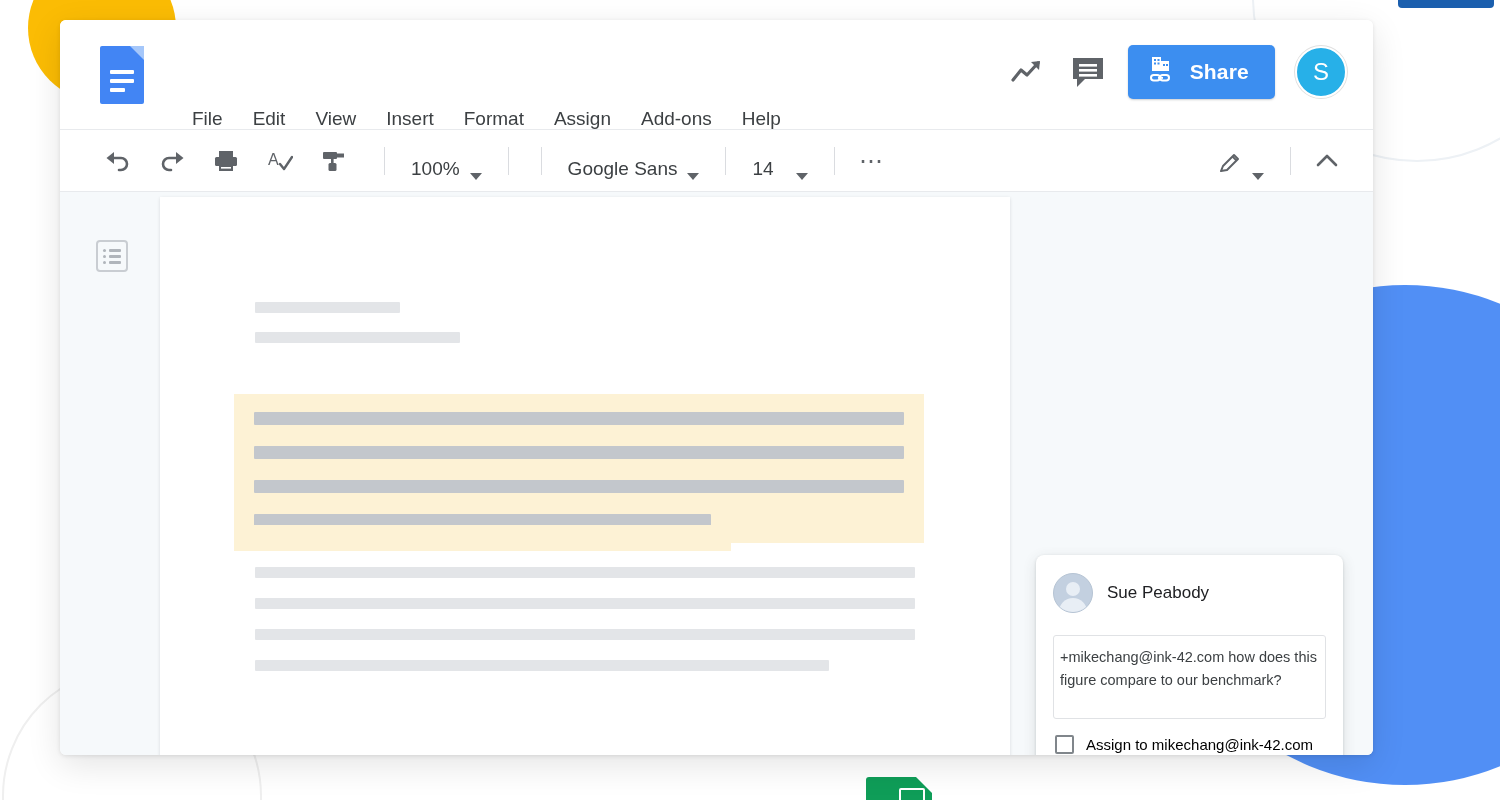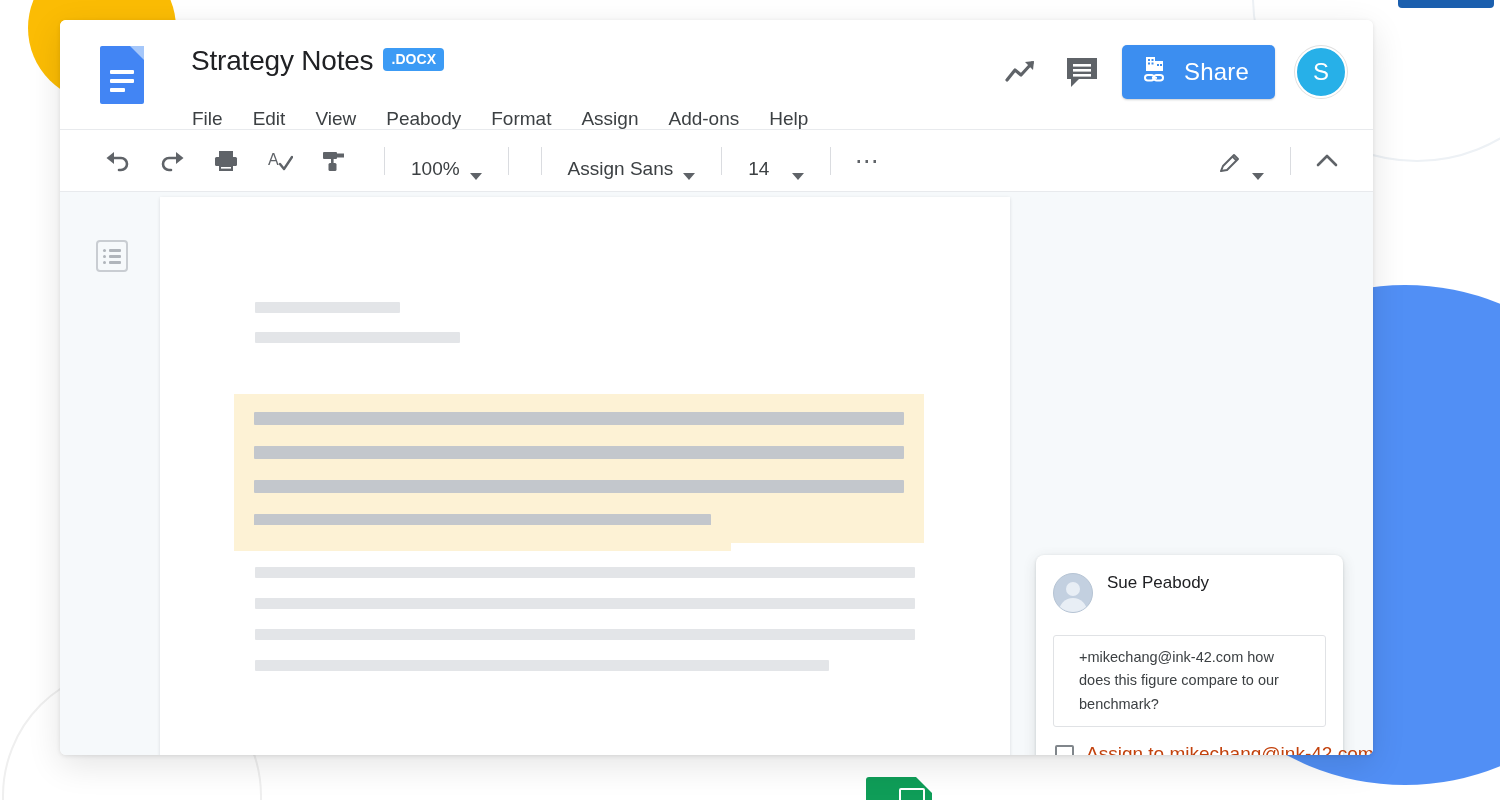--- a/index.html
+++ b/index.html
@@ -97,21 +97,21 @@
     position:absolute; right:26px; top:25px;
     display:flex; align-items:center; gap:20px;
   }
   .hdr-icon { width:40px; height:40px; display:flex; align-items:center; justify-content:center; cursor:pointer; border-radius:50%; }
   .share-btn {
     display:flex; align-items:center; gap:12px;
     height:54px; padding:0 26px 0 20px;
     background:#3C8EF0; border-radius:5px; cursor:pointer;
     box-shadow:0 1px 2px rgba(60,64,67,.25);
   }
-  .share-label { color:#fff; font-size:24px; font-weight:400; letter-spacing:.2px; }
+  .share-label { color:#fff; font-size:21px; font-weight:700; letter-spacing:.2px; }
   .avatar-circle {
     width:52px; height:52px; border-radius:50%; background:#27B0E8;
     color:#fff; font-size:24px; display:flex; align-items:center; justify-content:center;
     cursor:pointer; border:2px solid #fff; box-shadow:0 0 0 1px #E0E0E0;
   }
 
   
   .toolbar {
     position:relative; height:62px; flex:0 0 62px;
     border-bottom:1px solid #E8EAED; background:#fff;
@@ -166,46 +166,46 @@
   .doc-lines-2 { position:absolute; left:95px; top:370px; width:660px; }
   .doc-lines-2 .pl { margin-bottom:20px; }
 
   
   .comment-card {
     position:absolute; right:30px; top:363px; width:307px;
     background:#fff; border-radius:8px;
     box-shadow:0 1px 3px rgba(60,64,67,.18), 0 4px 14px rgba(60,64,67,.14);
     padding:18px 17px 16px;
   }
-  .cc-head { display:flex; align-items:flex-start; gap:14px; margin-bottom:22px; }
+  .cc-head { display:flex; align-items:center; gap:14px; margin-bottom:22px; }
   .cc-avatar {
     width:40px; height:40px; border-radius:50%;
     background:#C3D0E0; position:relative; overflow:hidden;
     border:1px solid #B6C4D4;
   }
   .cc-avatar .head {
     position:absolute; left:50%; top:8px; width:14px; height:14px;
     margin-left:-7px; border-radius:50%; background:#E8EEF5;
   }
   .cc-avatar .body {
     position:absolute; left:50%; top:24px; width:28px; height:20px;
     margin-left:-14px; border-radius:14px 14px 0 0; background:#E8EEF5;
   }
   .cc-name { font-size:17px; color:#202124; }
   .cc-textbox {
-    border:1px solid #E0E2E5; border-radius:3px; padding:10px 25px;
+    border:1px solid #E0E2E5; border-radius:3px; padding:10px 6px;
     font-size:14.5px; line-height:1.62; color:#3C4043; min-height:84px;
     cursor:text;
   }
   .cc-assign { display:flex; align-items:center; gap:12px; padding:16px 2px 14px; }
   .cc-checkbox {
     width:19px; height:19px; border:2px solid #80868B; border-radius:2px;
     flex:0 0 19px; cursor:pointer; background:#fff;
   }
-  .cc-assign-label { font-size:19px; color:#c2410c; white-space:nowrap; }
+  .cc-assign-label { font-size:15px; color:#000000; white-space:nowrap; }
 </style>
 </head>
 <body>
 
 <div class="stage">
 
   <div class="deco deco-ring-tr"></div>
   <div class="deco deco-ring-bl"></div>
   <div class="deco deco-yellow"></div>
   <div class="deco deco-blue-big"></div>
@@ -217,29 +217,26 @@
     <div class="header">
 
       <div class="docs-logo">
         <div class="page"></div>
         <div class="fold"></div>
         <div class="ln l1"></div>
         <div class="ln l2"></div>
         <div class="ln l3"></div>
       </div>
 
-      <div class="doc-title">
-        <span>Strategy Notes</span><span class="ext-badge">.DOCX</span>
-      </div>
 
       <div class="menubar">
         <div class="menu-item">File</div>
         <div class="menu-item">Edit</div>
         <div class="menu-item">View</div>
-        <div class="menu-item">Peabody</div>
+        <div class="menu-item">Insert</div>
         <div class="menu-item">Format</div>
         <div class="menu-item">Assign</div>
         <div class="menu-item">Add-ons</div>
         <div class="menu-item">Help</div>
       </div>
 
       <div class="header-right">
 
         <div class="hdr-icon">
           <svg width="34" height="28" viewBox="0 0 34 28">
@@ -330,21 +327,21 @@
         <span class="tb-select-label">100%</span>
         <span class="caret"></span>
       </div>
 
       <div class="tb-sep"></div>
 
 
       <div class="tb-sep"></div>
 
       <div class="tb-select">
-        <span class="tb-select-label">Assign Sans</span>
+        <span class="tb-select-label">Google Sans</span>
         <span class="caret"></span>
       </div>
 
       <div class="tb-sep"></div>
 
       <div class="tb-select">
         <span class="tb-select-label" style="min-width:34px">14</span>
         <span class="caret"></span>
       </div>
 

